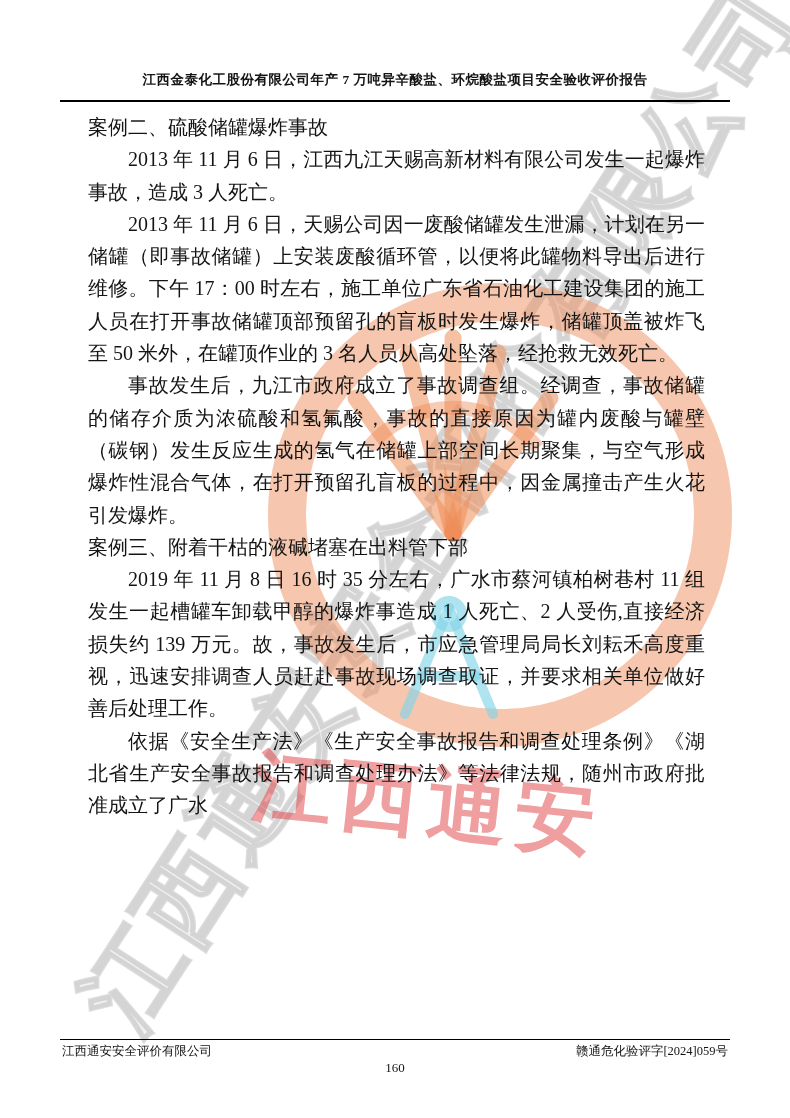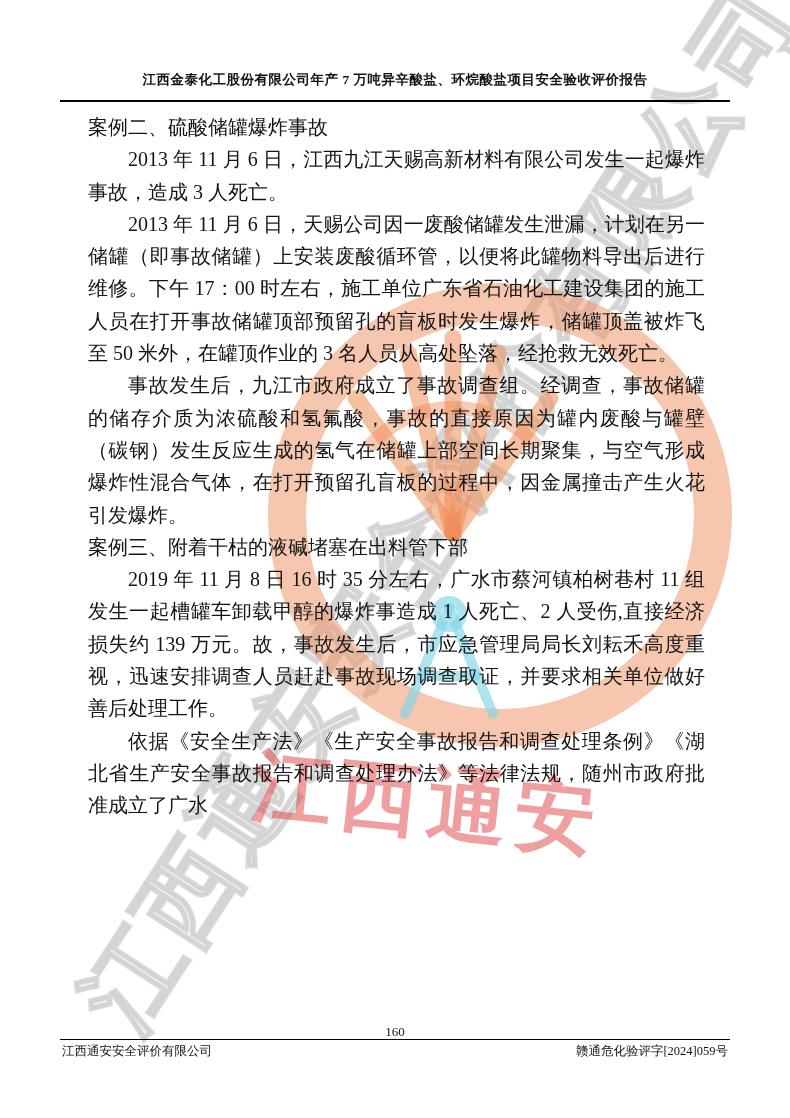--- a/index.html
+++ b/index.html
@@ -49,21 +49,21 @@
   }
   .footer-left {
     position:absolute; top:1043px; left:62px;
     font-size:12.5px; z-index:2;
   }
   .footer-right {
     position:absolute; top:1043px; right:62px;
     font-size:12.5px; z-index:2;
   }
   .page-number {
-    position:absolute; top:1024px; left:0; right:0;
+    position:absolute; top:1060px; left:0; right:0;
     text-align:center; font-size:13px; z-index:2;
   }
 
   
   .watermark { position:absolute; inset:0; z-index:1; pointer-events:none; }
   .wm-ring {
     position:absolute; left:268px; top:283px;
     width:464px; height:464px;
     border:38px solid rgba(238,144,94,0.50);
     border-radius:50%;

